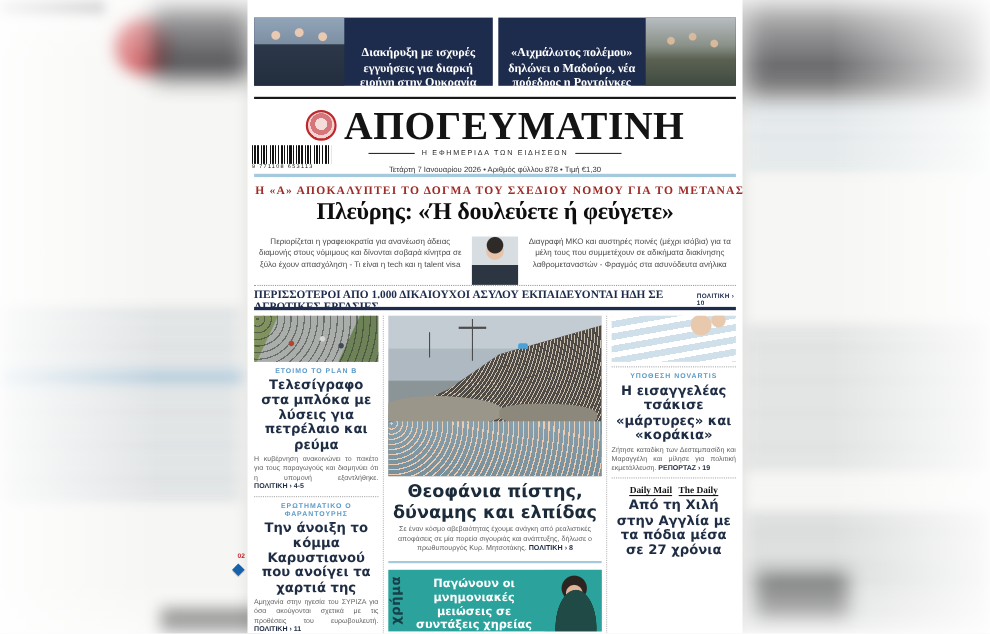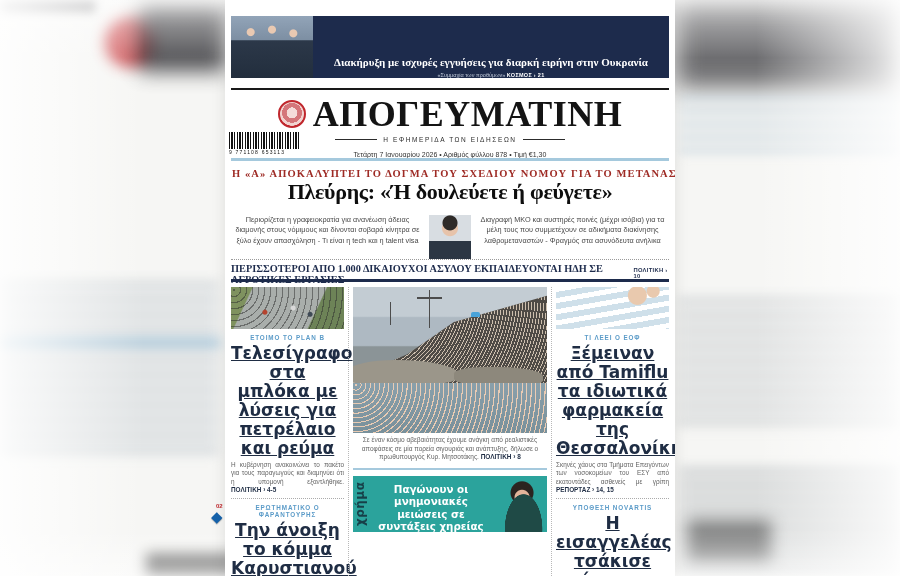--- a/index.html
+++ b/index.html
@@ -103,21 +103,21 @@
       radial-gradient(circle at 70% 65%, #3f4a55 0 2px, transparent 3px),
       repeating-radial-gradient(circle at 3px 3px, rgba(45,45,45,.5) 0 1.1px, transparent 1.1px 6px),
       linear-gradient(115deg,#7f925f 0 16%, #a9aeab 17% 72%, #6d8357 73% 100%); }
   .photo-pharmacy { background:
       radial-gradient(circle at 72% 20%, #e9c9ae 0 9px, rgba(233,201,174,0) 10px),
       radial-gradient(circle at 86% 10%, #e9c9ae 0 6px, rgba(233,201,174,0) 7px),
       repeating-linear-gradient(170deg,#ffffff 0 5px,#cfe0ea 5px 11px); }
 
   .sec { text-align:center; }
   .sec-kicker { font-size:6.3px; font-weight:700; color:#5b9bc8; letter-spacing:.9px; margin:5px 0 3px; }
-  .sec-head { font-family:"DejaVu Sans", sans-serif; font-size:17px; font-weight:600; color:#1f2d44; line-height:1.12;text-decoration:underline; }
+  .sec-head { font-family:"DejaVu Sans", sans-serif; font-size:12px; font-weight:600; color:#1f2d44; line-height:1.12; }
   .sec-body { margin-top:3px; font-size:6.4px; color:#636363; line-height:1.28; text-align:justify; }
   .sec-ref { font-weight:700; color:#1f2d44; white-space:nowrap; }
   .dotted { border-top:1.5px dotted #ababab; margin:4px 0; }
 
   .center-photo { position:relative; width:100%; height:146px; overflow:hidden;
       background:linear-gradient(180deg,#c3ccd3 0 20%, #aeb9c2 21% 40%, #8b9497 41% 100%); }
   .crowd { position:absolute; inset:0; clip-path:polygon(0 62%, 28% 46%, 52% 24%, 100% 6%, 100% 74%, 0 86%);
       background: repeating-radial-gradient(circle at 2px 2px, #cdbfae 0 .8px, transparent .8px 3px), #4e4a45; }
   .rock1 { position:absolute; left:-2%; top:50%; width:56%; height:17%; background:#9b968a; border-radius:45% 60% 35% 25%; }
   .rock2 { position:absolute; left:52%; top:55%; width:46%; height:13%; background:#8d887c; border-radius:35% 50% 30% 40%; }
@@ -183,20 +183,30 @@
       <div class="banner">
         <div class="bphoto bphoto-suits"></div>
         <div class="btxt">
           <div class="banner-title">Διακήρυξη με ισχυρές εγγυήσεις για διαρκή ειρήνη στην Ουκρανία</div>
           <div class="banner-sub">
             <span>«Συμμαχία των προθύμων»</span>
             <b>ΚΟΣΜΟΣ › 21</b>
           </div>
         </div>
       </div>
+      <div class="banner">
+        <div class="btxt">
+          <div class="banner-title">«Αιχμάλωτος πολέμου» δηλώνει ο Μαδούρο, νέα πρόεδρος η Ροντρίγκες</div>
+          <div class="banner-sub">
+            <span>Προς εκλογές η Βενεζουέλα</span>
+            <b>ΚΟΣΜΟΣ › 20</b>
+          </div>
+        </div>
+        <div class="bphoto bphoto-soldiers"></div>
+      </div>
     </div>
 
     <div class="top-rule"></div>
 
     <div class="masthead">
       <div class="mast-row">
         <div class="logo"></div>
         <div class="mast-title">ΑΠΟΓΕΥΜΑΤΙΝΗ</div>
       </div>
       <div class="tagline-row">
@@ -256,41 +266,37 @@
         <div class="center-photo">
           <div class="crowd"></div>
           <div class="pole pole-v"></div>
           <div class="pole pole-h"></div>
           <div class="pole pole-v2"></div>
           <div class="tent"></div>
           <div class="rock1"></div>
           <div class="rock2"></div>
           <div class="sea"></div>
         </div>
+        <div class="center-head">Θεοφάνια πίστης, δύναμης και ελπίδας</div>
         <div class="center-body"><span>Σε έναν κόσμο αβεβαιότητας έχουμε ανάγκη από ρεαλιστικές αποφάσεις σε μία πορεία σιγουριάς και ανάπτυξης, δήλωσε ο πρωθυπουργός Κυρ. Μητσοτάκης. </span><span class="sec-ref">ΠΟΛΙΤΙΚΗ › 8</span></div>
         <div class="center-rule"></div>
         <div class="money">
           <div class="money-label">χρήμα</div>
           <div class="money-main">
             <div class="money-head">Παγώνουν οι μνημονιακές μειώσεις σε συντάξεις χηρείας και επιδόματα</div>
 
           </div>
           <div class="money-photo"></div>
         </div>
       </div>
 
       <div class="vsep"></div>
 
       <div class="col-right">
         <div class="col-photo photo-pharmacy"></div>
-        <div class="sec">
-          <div class="sec-kicker">ΤΙ ΛΕΕΙ Ο ΕΟΦ</div>
-          <div class="sec-head">Ξέμειναν από Tamiflu τα ιδιωτικά φαρμακεία της Θεσσαλονίκης</div>
-          <div class="sec-body"><span>Σκηνές χάους στα Τμήματα Επειγόντων των νοσοκομείων του ΕΣΥ από εκατοντάδες ασθενείς με γρίπη </span><span class="sec-ref">ΡΕΠΟΡΤΑΖ › 14, 15</span></div>
-        </div>
         <div class="dotted"></div>
         <div class="sec">
           <div class="sec-kicker">ΥΠΟΘΕΣΗ NOVARTIS</div>
           <div class="sec-head">Η εισαγγελέας τσάκισε «μάρτυρες» και «κοράκια»</div>
           <div class="sec-body"><span>Ζήτησε καταδίκη των Δεστεμπασίδη και Μαραγγέλη και μίλησε για πολιτική εκμετάλλευση. </span><span class="sec-ref">ΡΕΠΟΡΤΑΖ › 19</span></div>
         </div>
         <div class="dotted"></div>
         <div class="sec">
           <div class="mail-logos">
             <span>Daily Mail</span>

